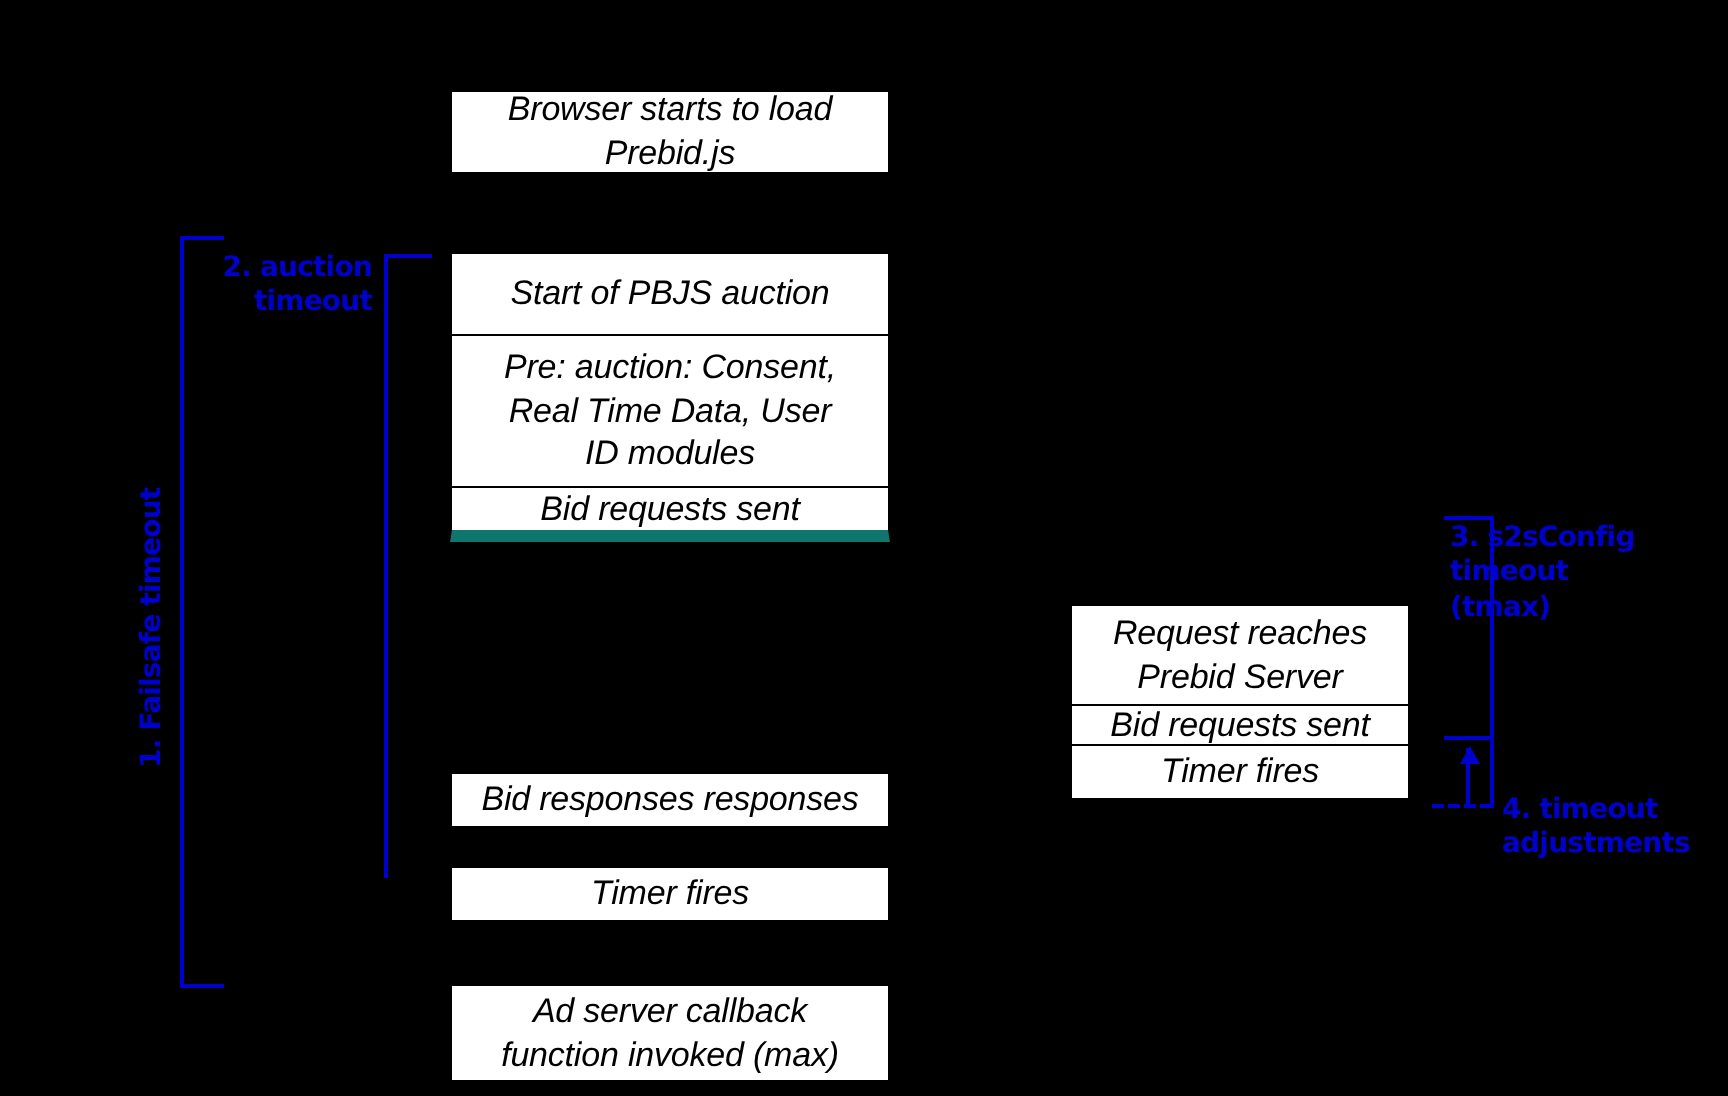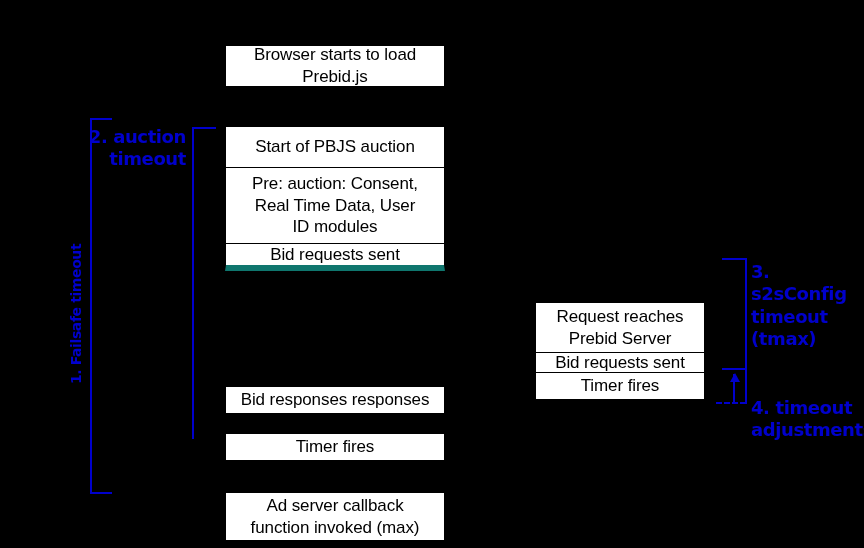--- a/index.html
+++ b/index.html
@@ -23,42 +23,42 @@
     border: 1px solid #000000;
     box-sizing: border-box;
     display: flex;
     align-items: center;
     justify-content: center;
     text-align: center;
     font-size: 17px;
     line-height: 1.28;
     letter-spacing: -0.1px;
   }
-  .box span { display: block; padding: 0 4px; }
+  .box span { display: block; padding: 0 4px; font-style: italic; }
 
   
   .group {
     position: absolute;
     box-sizing: border-box;
   }
   .group .box {
     position: relative;
     left: auto; top: auto;
     width: 100%;
     border-bottom: none;
   }
   .group .box:last-child { border-bottom: 6px solid #0f766e; }
 
   
   .blue-text {
     position: absolute;
     color: #0000cc;
     font-family: "DejaVu Sans", sans-serif;
     font-weight: bold;
-    font-size: 18px;
+    font-size: 14px;
     line-height: 1.24;
     letter-spacing: -0.4px;
     white-space: pre-line;
   }
   .blue-text.right-align { text-align: right; }
 
   .vert-text {
     position: absolute;
     color: #0000cc;
     font-family: "DejaVu Sans", sans-serif;
@@ -152,21 +152,21 @@
     </div>
   </div>
 
   <div class="box" style="left:535px; top:372px; width:170px; height:28px;">
     <span>Timer fires</span>
   </div>
 
   <div class="hline" style="left:722px; top:258px; width:25px;"></div>
   <div class="vline" style="left:745px; top:258px; height:112px;"></div>
   <div class="hline" style="left:722px; top:368px; width:25px;"></div>
-  <div class="blue-text" style="left:751px; top:261px; width:112px;">3. s2sConfig
+  <div class="blue-text" style="left:725px; top:261px; width:112px;">3. s2sConfig
 timeout (tmax)</div>
 
   <div class="vline" style="left:745px; top:368px; height:36px;"></div>
   <div class="hline dashed" style="left:716px; top:402px; width:30px;"></div>
   <div class="arrow-up" style="left:733px; top:374px; height:28px;"></div>
   <div class="blue-text" style="left:751px; top:374px; width:112px;margin-top:23px;">4. timeout
 adjustments</div>
 
 </div>
 

